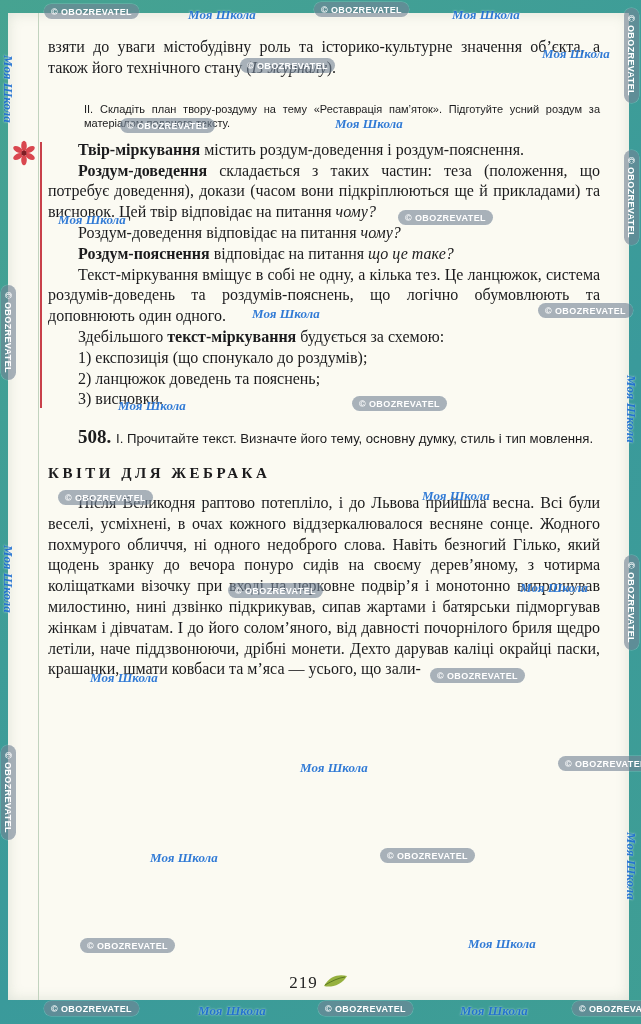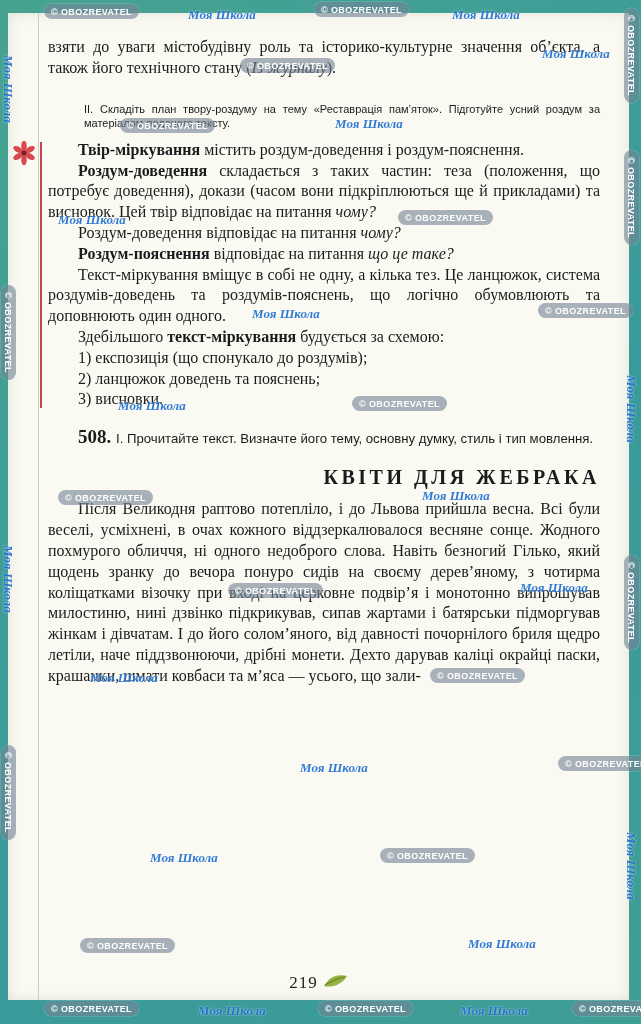--- a/index.html
+++ b/index.html
@@ -39,22 +39,22 @@
     background:#c8404a;
   }
   .flower { position:absolute; left:-36px; top:0; }
   .ex {
     font-family:"Liberation Sans", sans-serif;
     font-size:13.2px; line-height:1.33;
     margin-top:14px; text-indent:30px; text-align:justify;
   }
   .ex .b { font-family:"Liberation Serif", serif; font-size:19px; }
   .story-title {
-    text-align:right; font-weight:bold; letter-spacing:3.5px;
-    font-size:20px; margin:15px 0 9px; text-indent:0;
+    text-align:left; font-weight:bold; letter-spacing:3.5px;
+    font-size:15px; margin:15px 0 9px; text-indent:0;
     font-family:"Liberation Serif", serif;
   }
   .pagenum-wrap {
     position:absolute; left:0; right:0; bottom:7px;
     display:flex; align-items:center; justify-content:center; gap:4px;
   }
   .pagenum { font-size:17px; color:#222; letter-spacing:1px; }
   
   #wm-layer { position:absolute; inset:0; z-index:60; pointer-events:none; }
   .wm { position:absolute; pointer-events:none; white-space:nowrap; transform-origin:0 0; }

